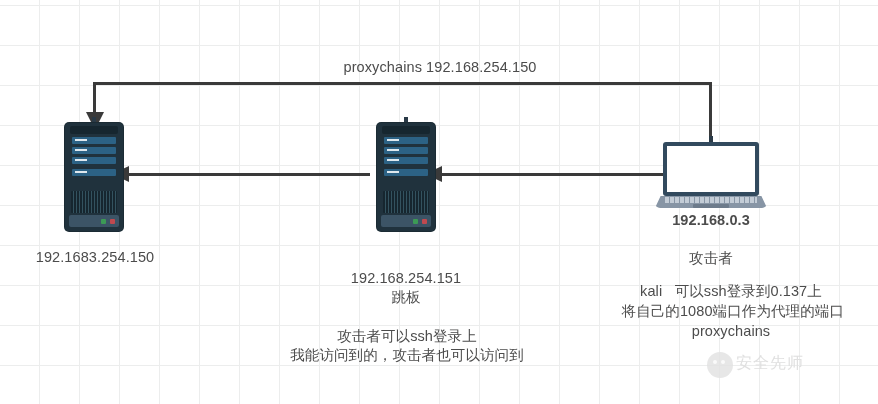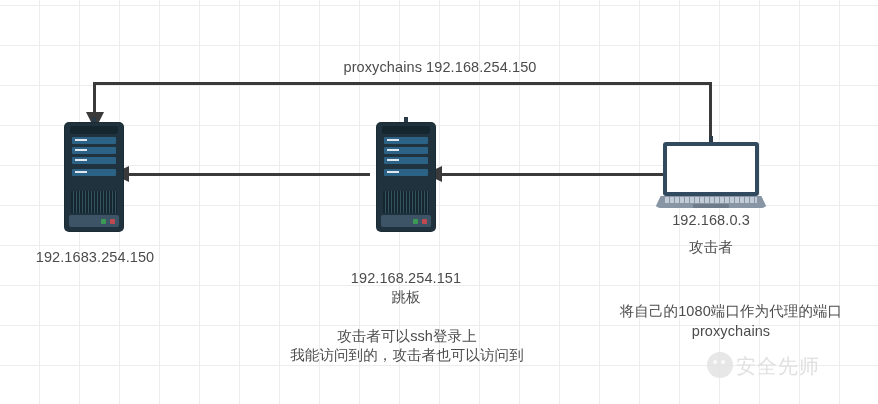--- a/index.html
+++ b/index.html
@@ -137,21 +137,21 @@
   .wm-logo::before {
     content: ""; position: absolute; left: 6px; top: 8px;
     width: 4px; height: 4px; border-radius: 50%; background: #fafafa;
   }
   .wm-logo::after {
     content: ""; position: absolute; left: 14px; top: 8px;
     width: 4px; height: 4px; border-radius: 50%; background: #fafafa;
   }
   .wm-top {
     position: absolute; left: 736px; top: 353px;
-    font-size: 20px; color: #e0e0e0; white-space: nowrap;
+    font-size: 16px; color: #e0e0e0; white-space: nowrap;
     letter-spacing: 1px;
   }
   .wm-bottom {
     position: absolute; left: 636px; top: 372px;
     font-size: 23px; color: #3d3d3d; white-space: nowrap;
     font-weight: bold; letter-spacing: 0.5px;
   }
 </style>
 </head>
 <body>
@@ -212,21 +212,22 @@
 
   <div class="laptop" style="left:655px; top:142px;">
     <div class="lt-neck"></div>
     <div class="lt-screen">
       <div class="lt-glass"></div>
     </div>
     <div class="lt-base"></div>
     <div class="lt-keys"></div>
     <div class="lt-pad"></div>
   </div>
-  <div class="lbl" style="left:641px; top:211px; width:140px;">192.168.0.3</div>
-  <div class="lbl" style="left:641px; top:238px; width:140px;">攻击者</div>
-  <div class="lbl" style="left:586px; top:302px; width:290px;">将自己的1080端口作为代理的端口</div>
+  <div class="lbl" style="left:641px; top:211px; width:140px;font-weight:bold;">192.168.0.3</div>
+  <div class="lbl" style="left:641px; top:249px; width:140px;">攻击者</div>
+  <div class="lbl" style="left:586px; top:282px; width:290px;">kali   可以ssh登录到0.137上</div>
+  <div class="lbl" style="left:554px; top:302px; width:290px;text-align:right;">将自己的1080端口作为代理的端口</div>
   <div class="lbl" style="left:586px; top:322px; width:290px;">proxychains</div>
 
   <div class="wm-logo"></div>
   <div class="wm-top">安全先师</div>
 
 </div>
 
 </body></html>

